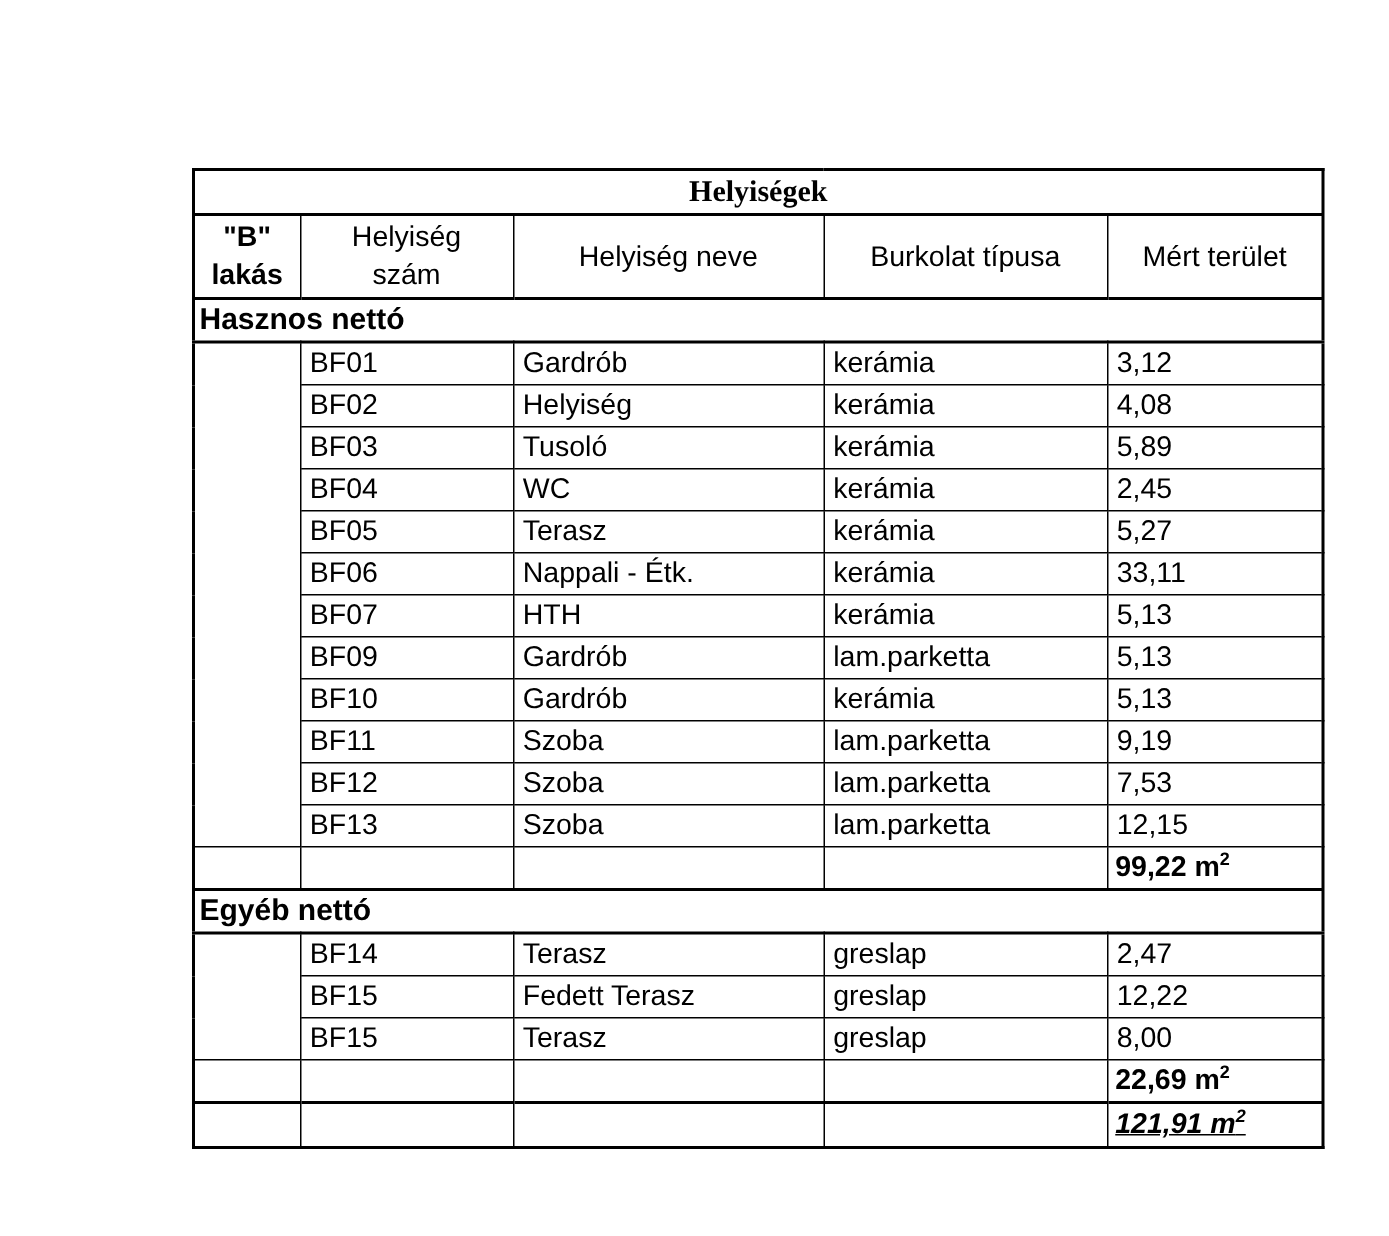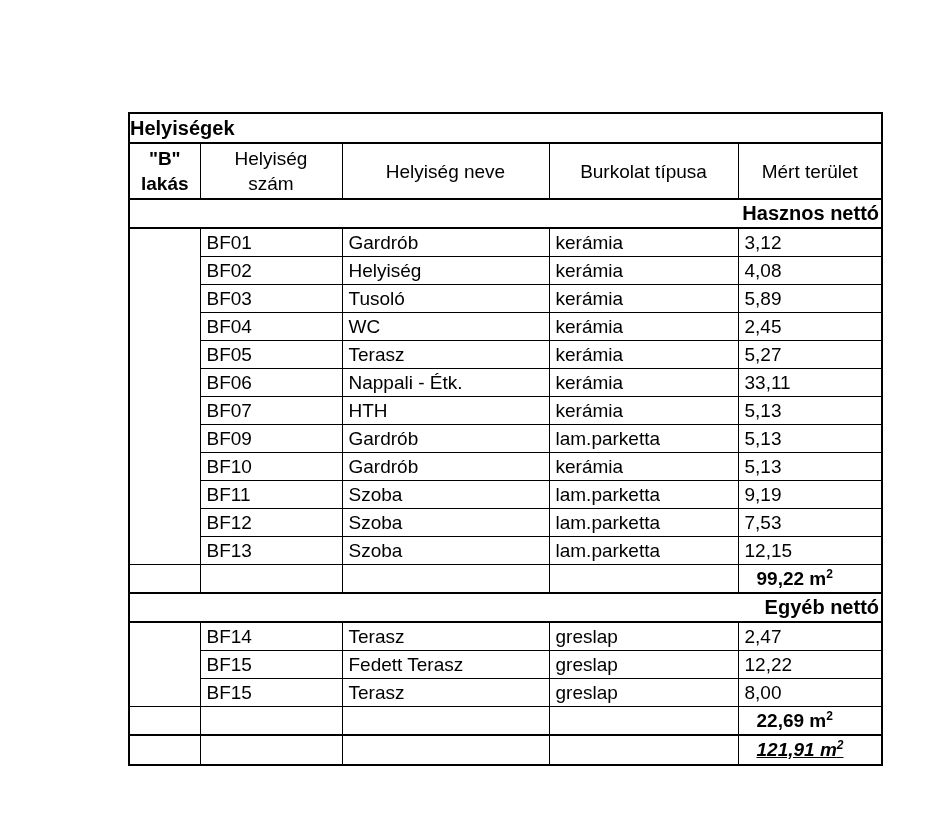--- a/index.html
+++ b/index.html
@@ -29,49 +29,49 @@
     border: 1px solid #000;
     vertical-align: middle;
     padding: 0 2px 0 6px;
     overflow: hidden;
     white-space: nowrap;
     text-align: left;
     font-weight: normal;
   }
   tr.title-row td {
     height: 28px;
-    text-align: left;
+    text-align: center;
     font-weight: bold;
     font-size: 20px;
     border-bottom: 2px solid #000;
     padding: 0;
+    font-family: Liberation Serif, serif;
   }
   tr.header-row th {
     height: 54px;
     text-align: center;
     padding: 0;
     white-space: pre-line;
     line-height: 25px;
     border-bottom: 2px solid #000;
   }
   tr.header-row th.col-b { font-weight: bold; }
   tr.section-row td {
     height: 27px;
     font-weight: bold;
     font-size: 20px;
     padding-left: 3px;
     border-top: 2px solid #000;
     border-bottom: 2px solid #000;
-    text-align: right;
   }
   tr.data-row td { height: 27px; }
   tr.total-row td { height: 27px; }
   td.total-cell {
     font-weight: bold;
-    padding-left: 18px;
+    padding-left: 5px;
   }
   tr.grand-total-row td { height: 28px; border-top: 2px solid #000; text-decoration: underline; }
   tr.grand-total-row td.total-cell { font-style: italic; }
   sup.sq {
     font-size: 12px;
     font-weight: bold;
     line-height: 0;
   }
   .watermark {
     position: absolute;

